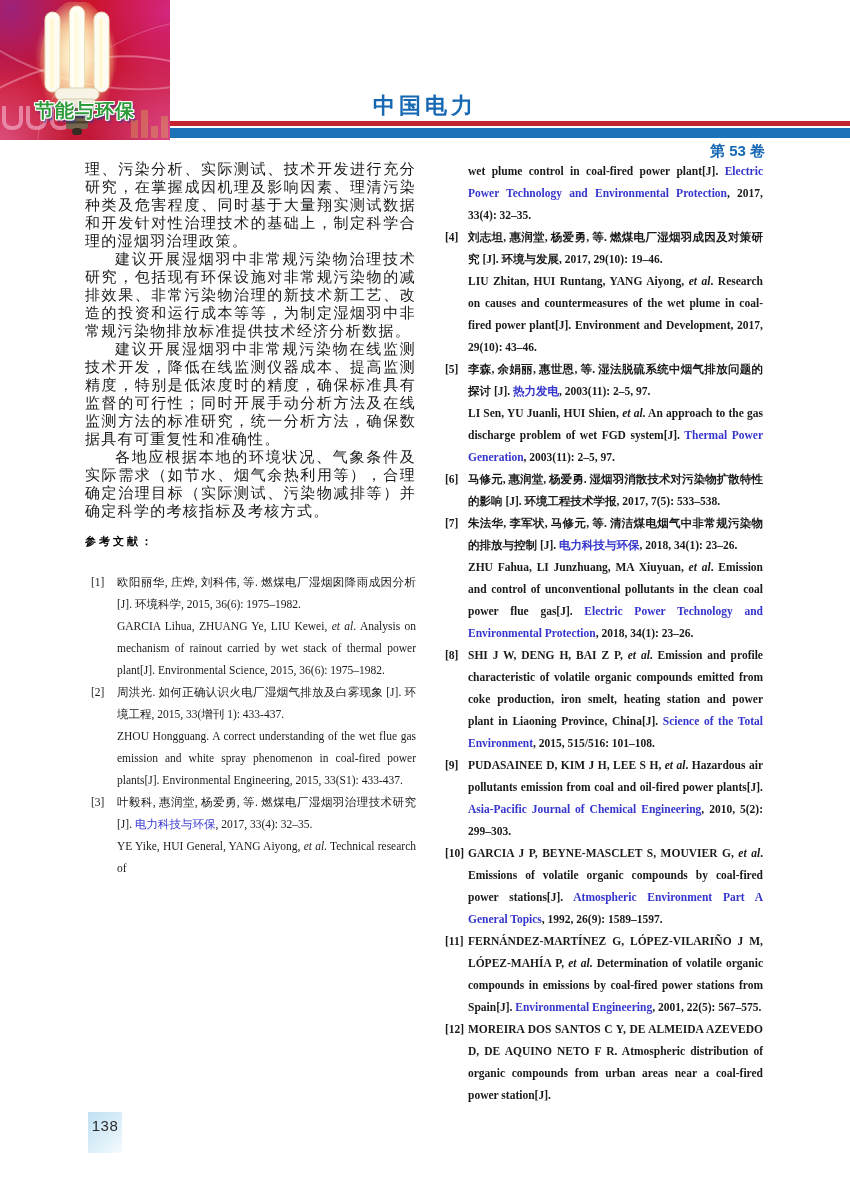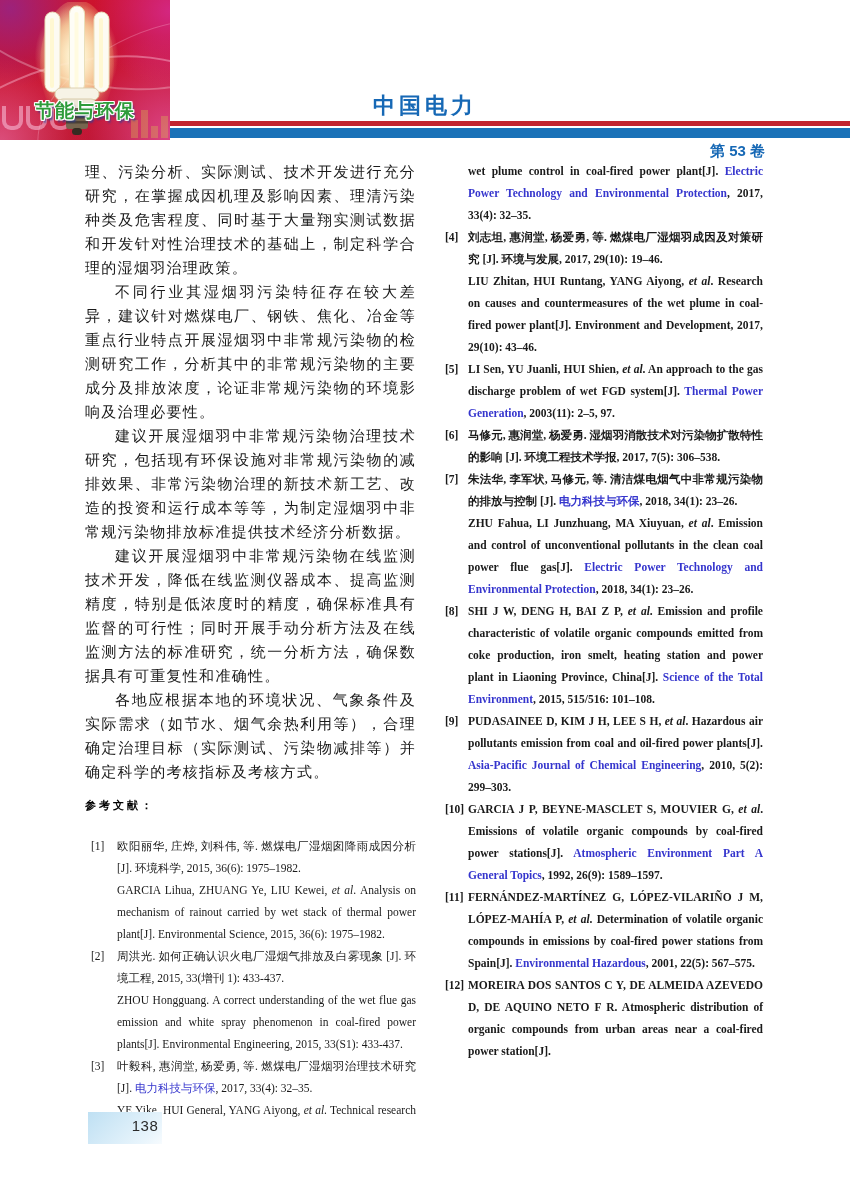--- a/index.html
+++ b/index.html
@@ -39,41 +39,41 @@
   .volume{position:absolute;top:98px;right:85px;
     font-family:"Liberation Sans","DejaVu Sans",sans-serif;font-weight:bold;font-size:15px;color:#1668b5;margin-top:44px;}
   .rule-red{position:absolute;left:170px;right:0;top:121px;height:5px;background:#c2242e;}
   .rule-blue{position:absolute;left:170px;right:0;top:128px;height:10px;background:#1a72b8;}
 
   
   .col{position:absolute;top:160px;color:#1a1a1a;}
   .col-left{left:85px;width:331px;}
   .col-right{left:445px;width:318px;}
 
-  .body-para{margin:0;font-size:15px;line-height:24px;letter-spacing:1.3px;
+  .body-para{margin:0;font-size:15px;line-height:18px;letter-spacing:1.3px;
     text-align:justify;text-justify:inter-ideograph;text-indent:2em;}
   .body-para.first{text-indent:0;}
 
   .refs-heading{margin:14px 0 0 0;font-family:"Liberation Sans","DejaVu Sans",sans-serif;
     font-weight:bold;font-size:11px;letter-spacing:3px;color:#000;}
 
   .refs{margin-top:22px;}
   .col-left .refs{margin-left:6px;}
   .ref{position:relative;font-size:11.5px;line-height:22px;text-align:justify;}
   .col-left .ref{padding-left:26px;}
   .col-right .ref{padding-left:23px;}
   .ref-id{position:absolute;left:0;top:0;}
   .ref-para{}
   .ref-link{color:#3535cd;}
   .ital{font-style:italic;}
 
-  .page-number{position:absolute;left:88px;top:1112px;width:34px;height:32px;
+  .page-number{position:absolute;left:88px;top:1112px;width:34px;height:41px;
     background:linear-gradient(135deg,#bfe0f3 0%,#e9f5fc 80%,#f7fbfe 100%);
     font-family:"Liberation Sans","DejaVu Sans",sans-serif;font-size:15px;color:#2a2a2a;
-    text-align:center;line-height:28px;letter-spacing:.5px;padding-left:40px;}
+    text-align:center;line-height:28px;letter-spacing:.5px;}
 </style>
 </head>
 <body>
 
 <div class="page">
 
   <div class="banner">
     <div class="arc arc1"></div>
     <div class="arc arc2"></div>
     <div class="arc arc3"></div>
@@ -105,21 +105,20 @@
     <div class="banner-label">节能与环保</div>
   </div>
 
   <div class="journal-title">中国电力</div>
   <div class="volume">第 53 卷</div>
   <div class="rule-red"></div>
   <div class="rule-blue"></div>
 
   <div class="col col-left">
     <p class="body-para first">理、污染分析、实际测试、技术开发进行充分研究，在掌握成因机理及影响因素、理清污染种类及危害程度、同时基于大量翔实测试数据和开发针对性治理技术的基础上，制定科学合理的湿烟羽治理政策。</p>
-    <p class="body-para">不同行业其湿烟羽污染特征存在较大差异，建议针对燃煤电厂、钢铁、焦化、冶金等重点行业特点开展湿烟羽中非常规污染物的检测研究工作，分析其中的非常规污染物的主要成分及排放浓度，论证非常规污染物的环境影响及治理必要性。</p>
     <p class="body-para">建议开展湿烟羽中非常规污染物治理技术研究，包括现有环保设施对非常规污染物的减排效果、非常污染物治理的新技术新工艺、改造的投资和运行成本等等，为制定湿烟羽中非常规污染物排放标准提供技术经济分析数据。</p>
     <p class="body-para">建议开展湿烟羽中非常规污染物在线监测技术开发，降低在线监测仪器成本、提高监测精度，特别是低浓度时的精度，确保标准具有监督的可行性；同时开展手动分析方法及在线监测方法的标准研究，统一分析方法，确保数据具有可重复性和准确性。</p>
     <p class="body-para">各地应根据本地的环境状况、气象条件及实际需求（如节水、烟气余热利用等），合理确定治理目标（实际测试、污染物减排等）并确定科学的考核指标及考核方式。</p>
     <h3 class="refs-heading">参考文献：</h3>
     <div class="refs" id="refs-left">
         <div class="ref">
           <span class="ref-id">[1]</span>
           <div class="ref-para"><span>欧阳丽华, 庄烨, 刘科伟, 等. 燃煤电厂湿烟囱降雨成因分析 [J]. 环境科学, 2015, 36(6): 1975–1982.</span></div>
           <div class="ref-para"><span>GARCIA Lihua, ZHUANG Ye, LIU Kewei, </span><span class="ital">et al</span><span>. Analysis on mechanism of rainout carried by wet stack of thermal power plant[J]. Environmental Science, 2015, 36(6): 1975–1982.</span></div>
         </div>
@@ -141,46 +140,47 @@
         <div class="ref">
           <div class="ref-para"><span>wet plume control in coal-fired power plant[J]. </span><span class="ref-link">Electric Power Technology and Environmental Protection</span><span>, 2017, 33(4): 32–35.</span></div>
         </div>
         <div class="ref">
           <span class="ref-id">[4]</span>
           <div class="ref-para"><span>刘志坦, 惠润堂, 杨爱勇, 等. 燃煤电厂湿烟羽成因及对策研究 [J]. 环境与发展, 2017, 29(10): 19–46.</span></div>
           <div class="ref-para"><span>LIU Zhitan, HUI Runtang, YANG Aiyong, </span><span class="ital">et al</span><span>. Research on causes and countermeasures of the wet plume in coal-fired power plant[J]. Environment and Development, 2017, 29(10): 43–46.</span></div>
         </div>
         <div class="ref">
           <span class="ref-id">[5]</span>
+          <div class="ref-para"><span>李森, 余娟丽, 惠世恩, 等. 湿法脱硫系统中烟气排放问题的探讨 [J]. </span><span class="ref-link">热力发电</span><span>, 2003(11): 2–5, 97.</span></div>
           <div class="ref-para"><span>LI Sen, YU Juanli, HUI Shien, </span><span class="ital">et al</span><span>. An approach to the gas discharge problem of wet FGD system[J]. </span><span class="ref-link">Thermal Power Generation</span><span>, 2003(11): 2–5, 97.</span></div>
         </div>
         <div class="ref">
           <span class="ref-id">[6]</span>
-          <div class="ref-para"><span>马修元, 惠润堂, 杨爱勇. 湿烟羽消散技术对污染物扩散特性的影响 [J]. 环境工程技术学报, 2017, 7(5): 306–538.</span></div>
+          <div class="ref-para"><span>马修元, 惠润堂, 杨爱勇. 湿烟羽消散技术对污染物扩散特性的影响 [J]. 环境工程技术学报, 2017, 7(5): 533–538.</span></div>
         </div>
         <div class="ref">
           <span class="ref-id">[7]</span>
           <div class="ref-para"><span>朱法华, 李军状, 马修元, 等. 清洁煤电烟气中非常规污染物的排放与控制 [J]. </span><span class="ref-link">电力科技与环保</span><span>, 2018, 34(1): 23–26.</span></div>
           <div class="ref-para"><span>ZHU Fahua, LI Junzhuang, MA Xiuyuan, </span><span class="ital">et al</span><span>. Emission and control of unconventional pollutants in the clean coal power flue gas[J]. </span><span class="ref-link">Electric Power Technology and Environmental Protection</span><span>, 2018, 34(1): 23–26.</span></div>
         </div>
         <div class="ref">
           <span class="ref-id">[8]</span>
           <div class="ref-para"><span>SHI J W, DENG H, BAI Z P, </span><span class="ital">et al</span><span>. Emission and profile characteristic of volatile organic compounds emitted from coke production, iron smelt, heating station and power plant in Liaoning Province, China[J]. </span><span class="ref-link">Science of the Total Environment</span><span>, 2015, 515/516: 101–108.</span></div>
         </div>
         <div class="ref">
           <span class="ref-id">[9]</span>
           <div class="ref-para"><span>PUDASAINEE D, KIM J H, LEE S H, </span><span class="ital">et al</span><span>. Hazardous air pollutants emission from coal and oil-fired power plants[J]. </span><span class="ref-link">Asia-Pacific Journal of Chemical Engineering</span><span>, 2010, 5(2): 299–303.</span></div>
         </div>
         <div class="ref">
           <span class="ref-id">[10]</span>
           <div class="ref-para"><span>GARCIA J P, BEYNE-MASCLET S, MOUVIER G, </span><span class="ital">et al</span><span>. Emissions of volatile organic compounds by coal-fired power stations[J]. </span><span class="ref-link">Atmospheric Environment Part A General Topics</span><span>, 1992, 26(9): 1589–1597.</span></div>
         </div>
         <div class="ref">
           <span class="ref-id">[11]</span>
-          <div class="ref-para"><span>FERNÁNDEZ-MARTÍNEZ G, LÓPEZ-VILARIÑO J M, LÓPEZ-MAHÍA P, </span><span class="ital">et al</span><span>. Determination of volatile organic compounds in emissions by coal-fired power stations from Spain[J]. </span><span class="ref-link">Environmental Hazardous</span><span>, 2001, 22(5): 567–575.</span></div>
+          <div class="ref-para"><span>FERNÁNDEZ-MARTÍNEZ G, LÓPEZ-VILARIÑO J M, LÓPEZ-MAHÍA P, </span><span class="ital">et al</span><span>. Determination of volatile organic compounds in emissions by coal-fired power stations from Spain[J]. </span><span class="ref-link">Environmental Engineering</span><span>, 2001, 22(5): 567–575.</span></div>
         </div>
         <div class="ref">
           <span class="ref-id">[12]</span>
           <div class="ref-para"><span>MOREIRA DOS SANTOS C Y, DE ALMEIDA AZEVEDO D, DE AQUINO NETO F R. Atmospheric distribution of organic compounds from urban areas near a coal-fired power station[J].</span></div>
         </div>
       </div>
   </div>
 
   <div class="page-number">138</div>
 

